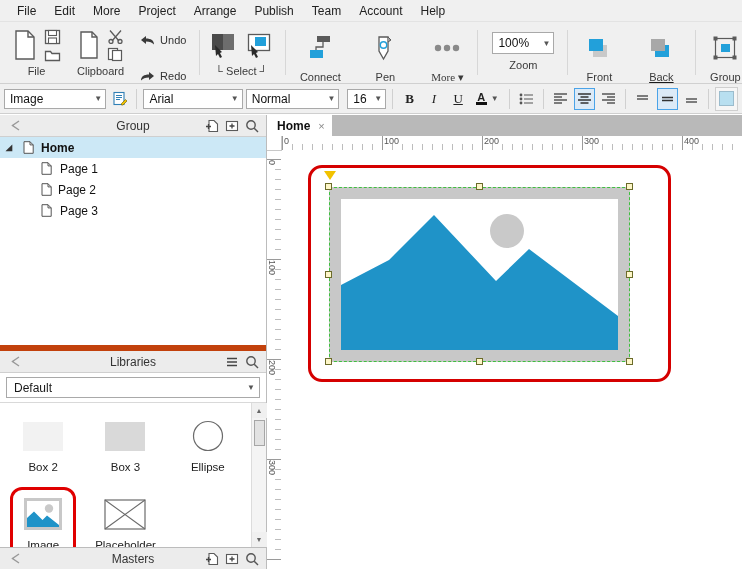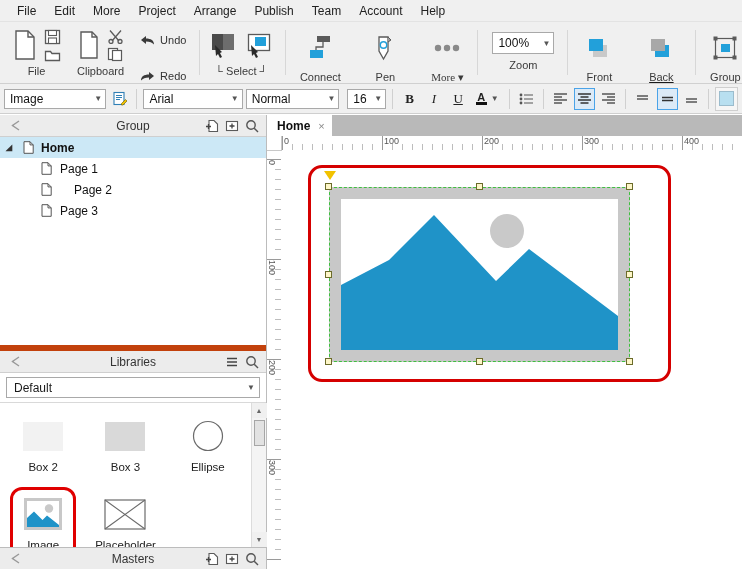--- a/index.html
+++ b/index.html
@@ -466,21 +466,21 @@
           </span>
           <span style="margin-left:6px;">Page 1</span>
         </div>
         <div class="prow" style="padding-left:38px;">
           <span class="pgicon">
             <svg width="11" height="13" viewBox="0 0 11 13">
                 <path d="M1 .7h6l3.2 3.2v8.4H1z" fill="#fff" stroke="#555" stroke-width="1"></path>
                 <path d="M7 .7v3.2h3.2" fill="none" stroke="#555" stroke-width="1"></path>
               </svg>
           </span>
-          <span style="margin-left:20px;">Page 2</span>
+          <span style="margin-left:4px;">Page 2</span>
         </div>
         <div class="prow" style="padding-left:38px;">
           <span class="pgicon">
             <svg width="11" height="13" viewBox="0 0 11 13">
                 <path d="M1 .7h6l3.2 3.2v8.4H1z" fill="#fff" stroke="#555" stroke-width="1"></path>
                 <path d="M7 .7v3.2h3.2" fill="none" stroke="#555" stroke-width="1"></path>
               </svg>
           </span>
           <span style="margin-left:6px;">Page 3</span>
         </div>

